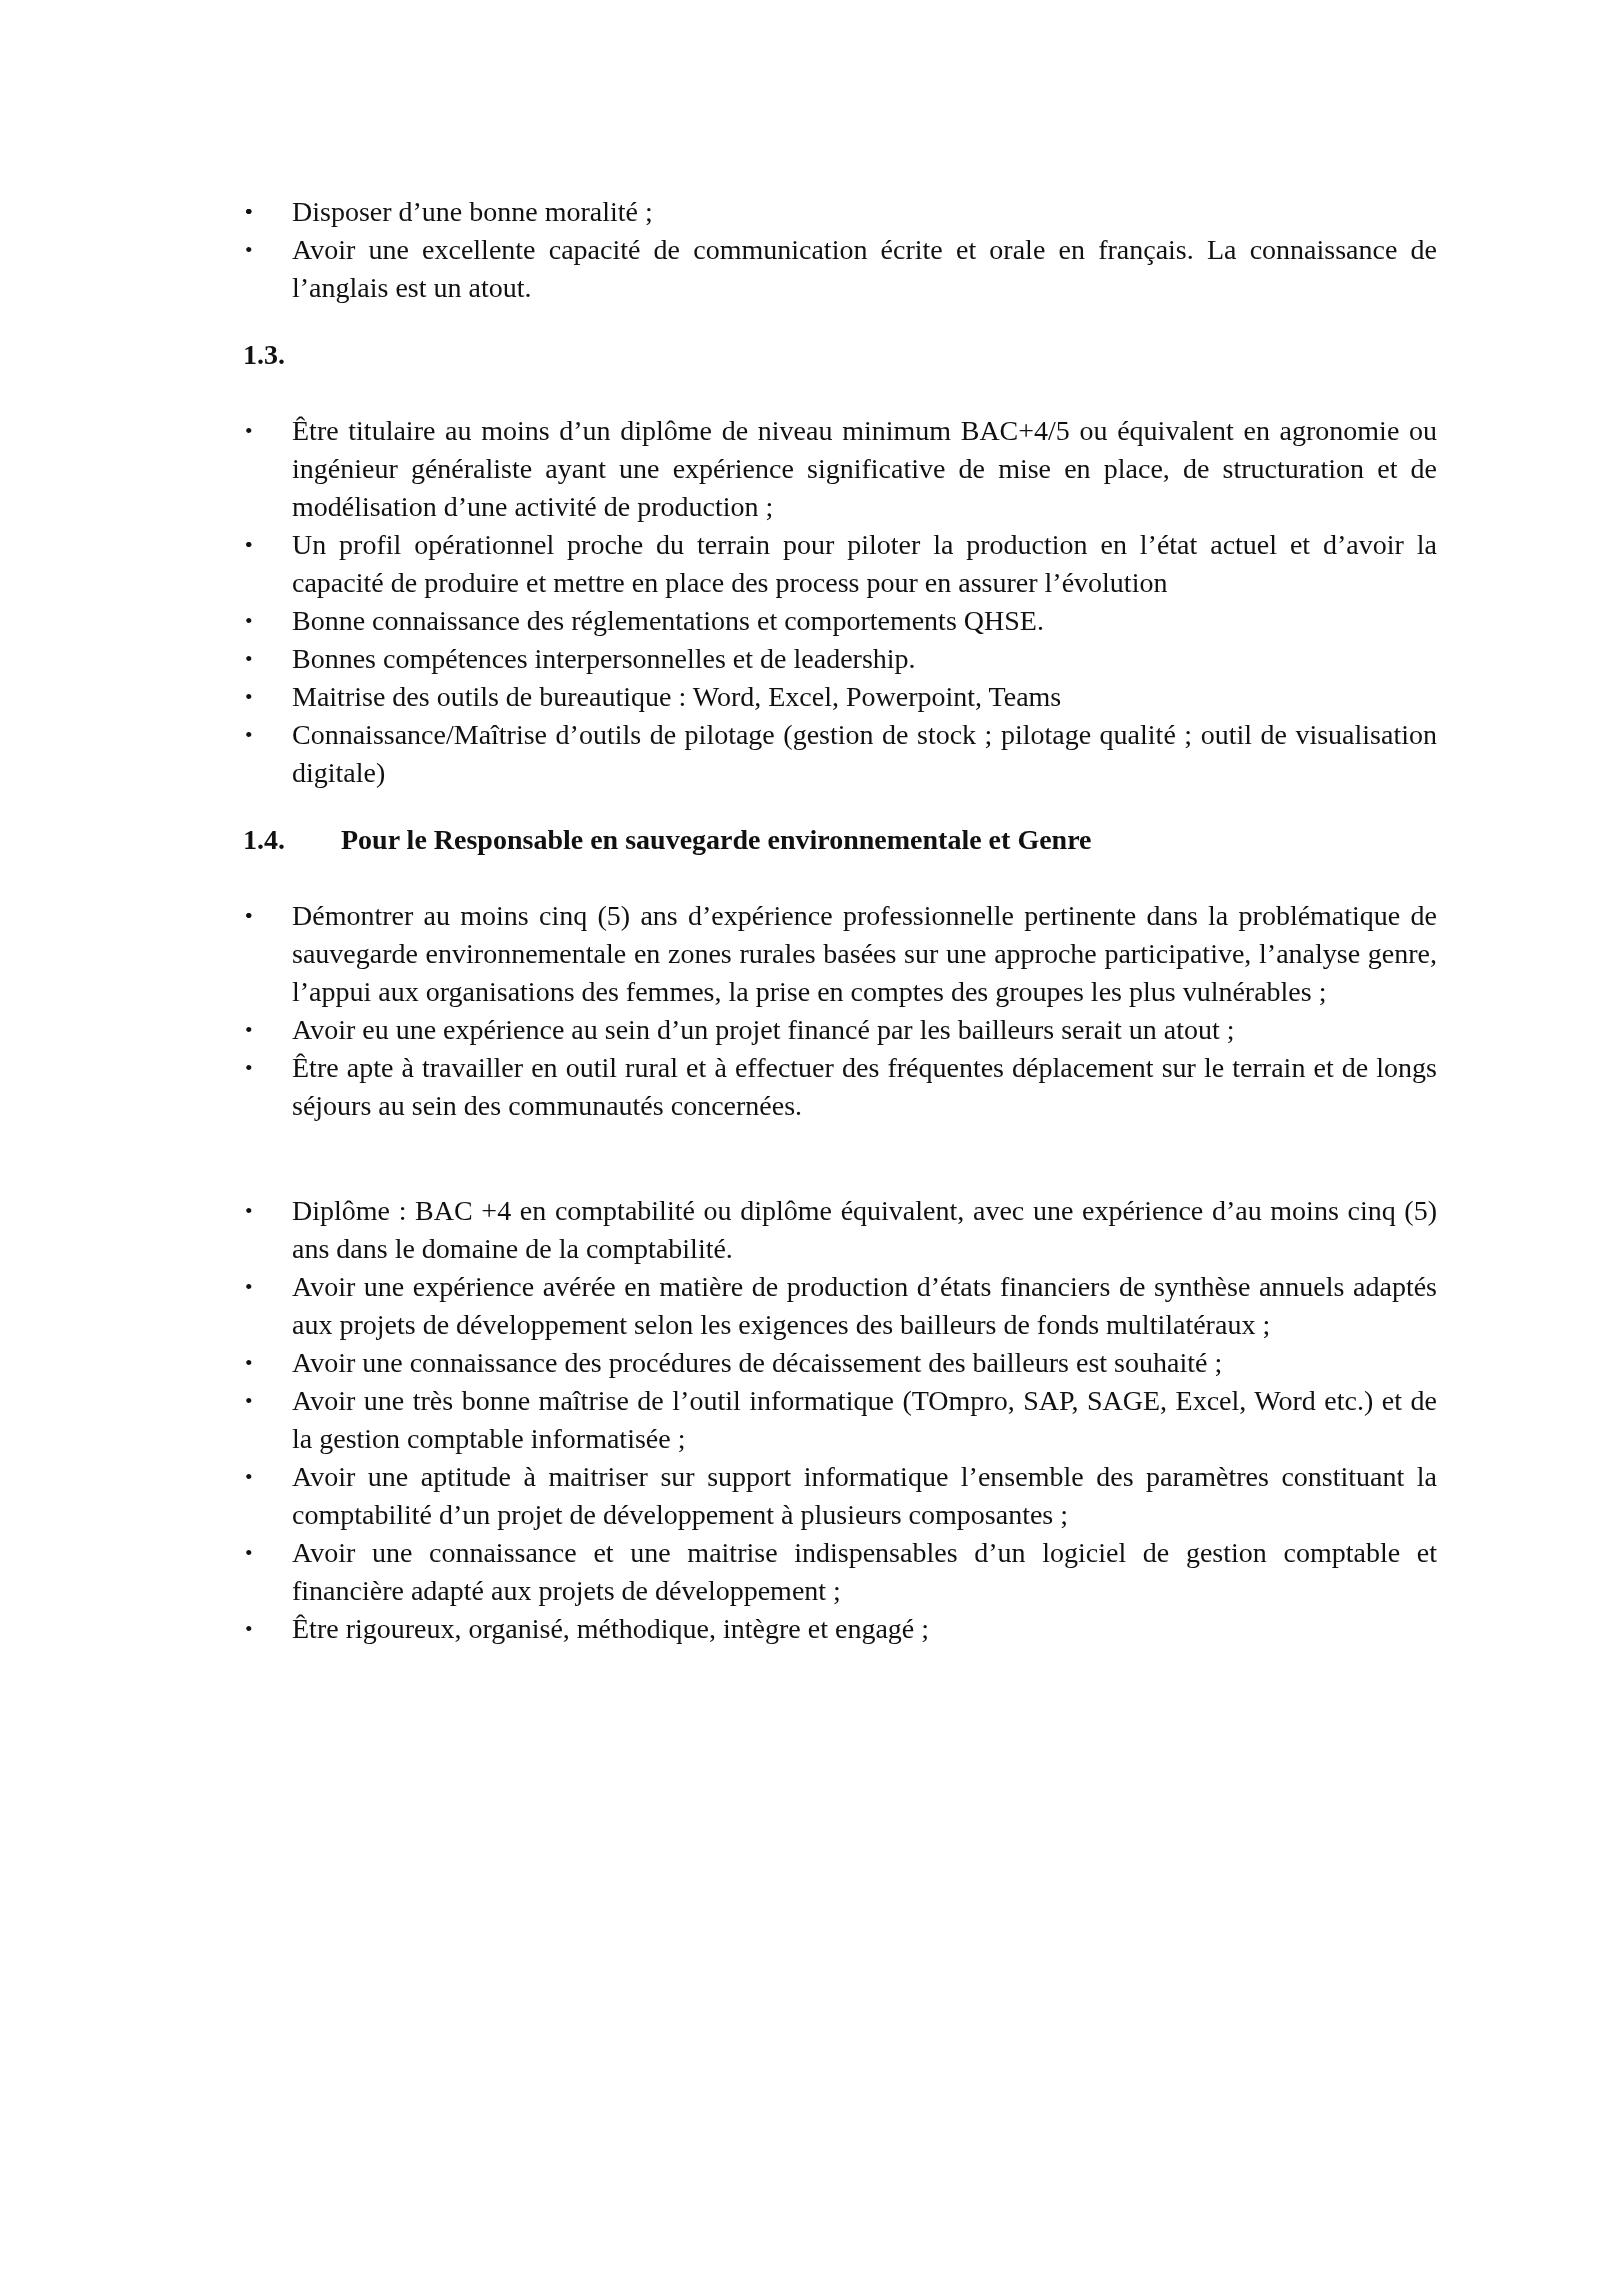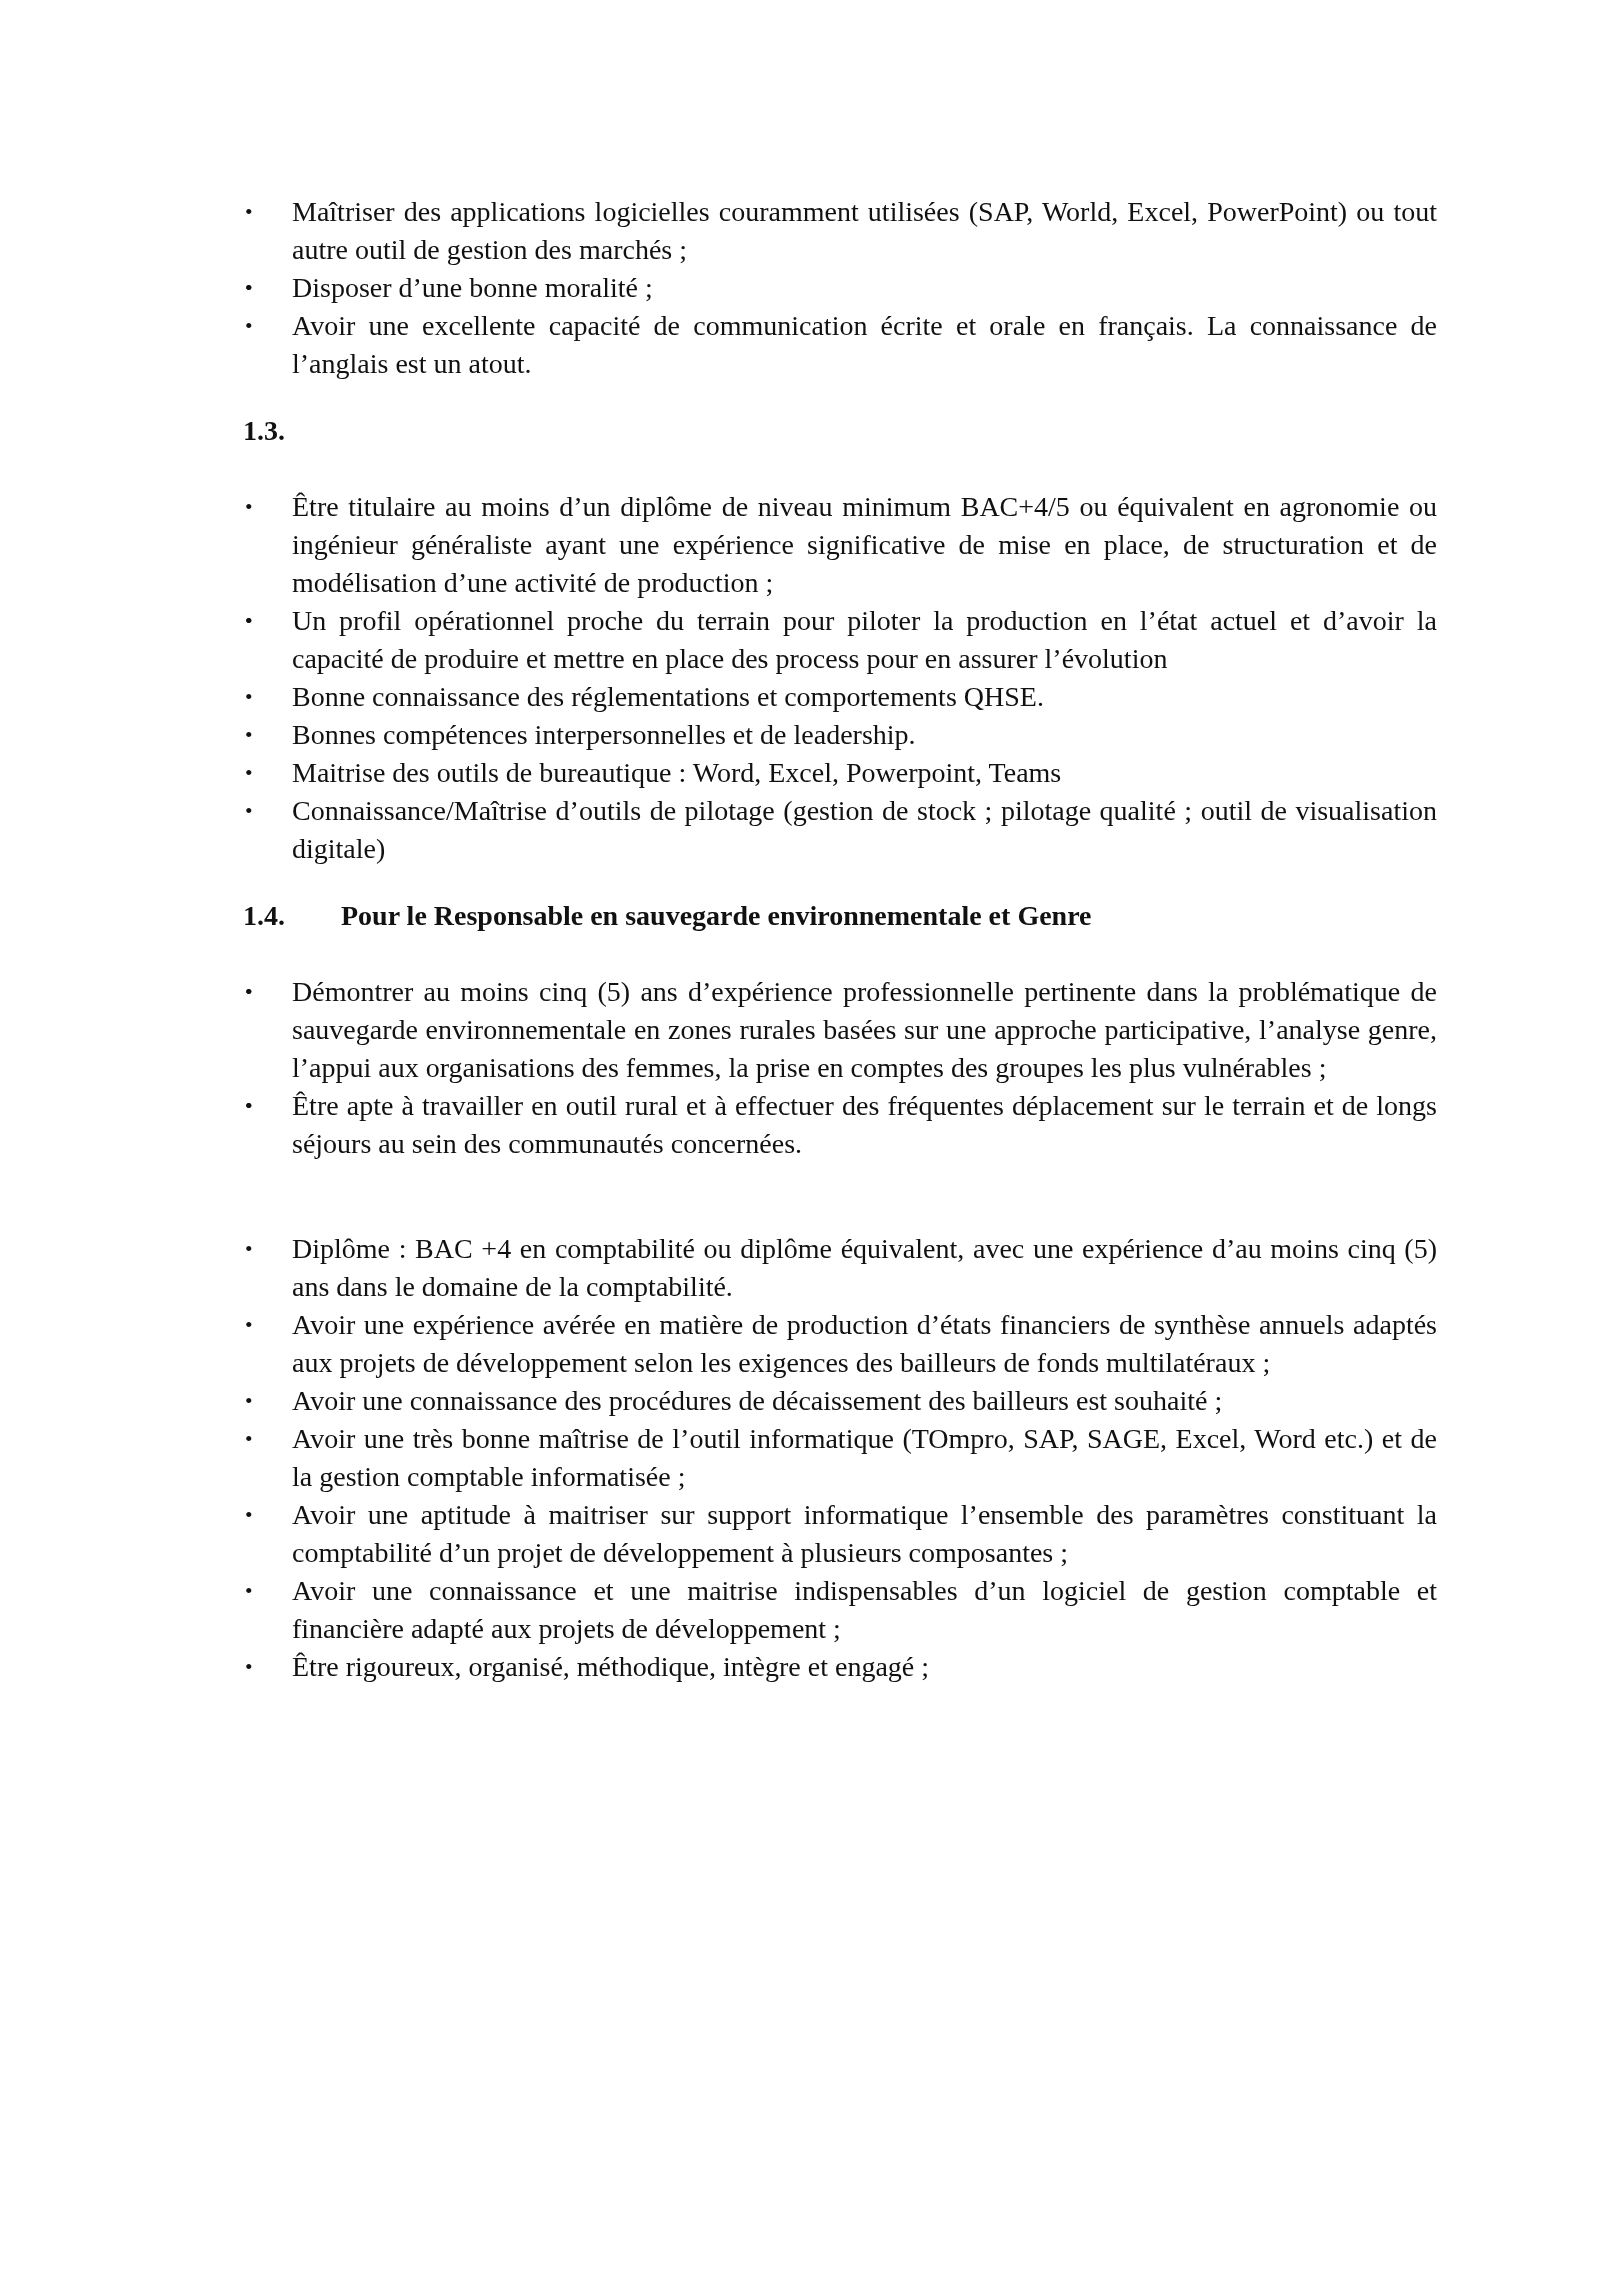--- a/index.html
+++ b/index.html
@@ -13,21 +13,21 @@
   .heading { font-weight: bold; font-size: 28px; line-height: 38px; display: flex; }
   .heading .num { width: 98px; }
   .gap-before-heading { height: 29px; }
   .gap-after-heading { height: 38px; }
 </style>
 </head>
 <body>
 
 <div class="page">
   <ul class="bullets">
-    <li><span class="dot">•</span><span>Maîtriser des applications logicielles couramment utilisées (SAP, World, Excel, PowerPoint) ou tout autre outil de gestion des marchés ;</span></li>
+    <li><span class="dot">•</span></li>
     <li><span class="dot">•</span></li>
     <li><span class="dot">•</span><span>Disposer d’une bonne moralité ;</span></li>
     <li><span class="dot">•</span><span>Avoir une excellente capacité de communication écrite et orale en français. La connaissance de l’anglais est un atout.</span></li>
   </ul>
 
   <div class="gap-before-heading"></div>
   <div class="heading">
     <span class="num">1.3.</span>
   </div>
   <div class="gap-after-heading"></div>
@@ -43,21 +43,21 @@
 
   <div class="gap-before-heading"></div>
   <div class="heading">
     <span class="num">1.4.</span>
     <span>Pour le Responsable en sauvegarde environnementale et Genre</span>
   </div>
   <div class="gap-after-heading"></div>
   <ul class="bullets">
     <li><span class="dot">•</span></li>
     <li><span class="dot">•</span><span>Démontrer au moins cinq (5) ans d’expérience professionnelle pertinente dans la problématique de sauvegarde environnementale en zones rurales basées sur une approche participative, l’analyse genre, l’appui aux organisations des femmes, la prise en comptes des groupes les plus vulnérables ;</span></li>
-    <li><span class="dot">•</span></li>
+    <li><span class="dot">•</span><span>Avoir eu une expérience au sein d’un projet financé par les bailleurs serait un atout ;</span></li>
     <li><span class="dot">•</span><span>Être apte à travailler en outil rural et à effectuer des fréquentes déplacement sur le terrain et de longs séjours au sein des communautés concernées.</span></li>
   </ul>
 
   <div class="gap-before-heading"></div>
   <div class="gap-after-heading"></div>
   <ul class="bullets">
     <li><span class="dot">•</span><span>Diplôme : BAC +4 en comptabilité ou diplôme équivalent, avec une expérience d’au moins cinq (5) ans dans le domaine de la comptabilité.</span></li>
     <li><span class="dot">•</span><span>Avoir une expérience avérée en matière de production d’états financiers de synthèse annuels adaptés aux projets de développement selon les exigences des bailleurs de fonds multilatéraux ;</span></li>
     <li><span class="dot">•</span><span>Avoir une connaissance des procédures de décaissement des bailleurs est souhaité ;</span></li>
     <li><span class="dot">•</span><span>Avoir une très bonne maîtrise de l’outil informatique (TOmpro, SAP, SAGE, Excel, Word etc.) et de la gestion comptable informatisée ;</span></li>

